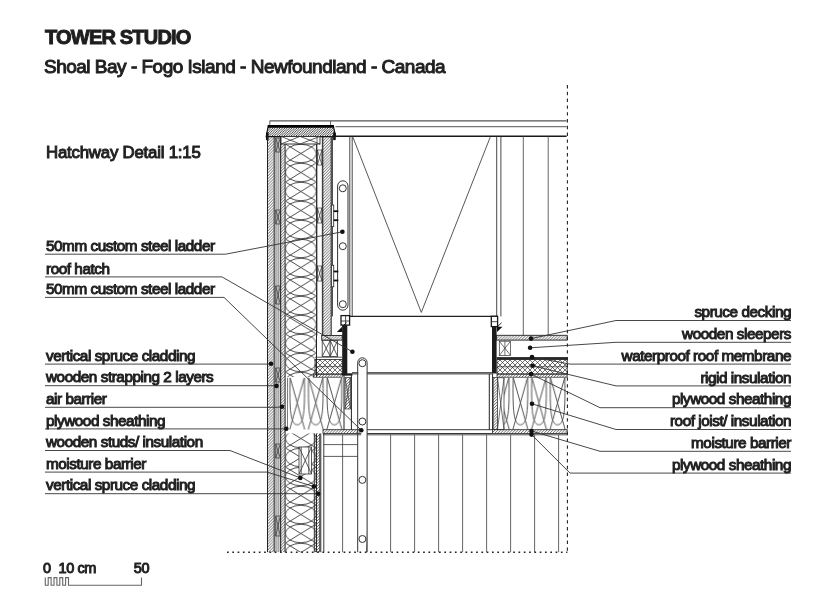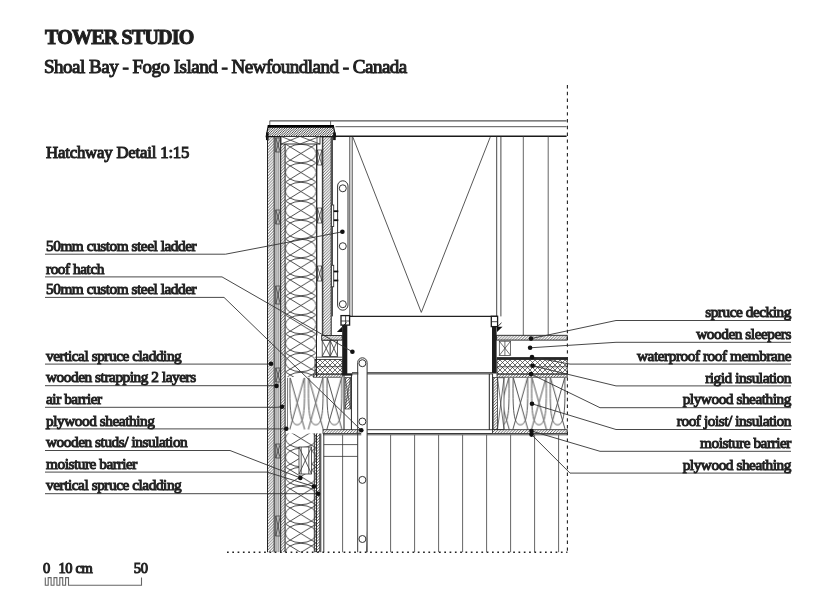--- a/index.html
+++ b/index.html
@@ -1,17 +1,17 @@
 <!DOCTYPE html>
 <html><head>
 <meta charset="utf-8">
 <style>
 html,body{margin:0;padding:0;background:#fff;}
 #page{position:relative;width:825px;height:614px;background:#fff;overflow:hidden;
-font-family:Liberation Serif, serif;}
+font-family:Liberation Sans, sans-serif;}
 svg{position:absolute;left:0;top:0;}
 text{fill:#1d1d1d;}
 .lbl{font-size:15.3px;letter-spacing:-0.45px;}
 </style>
 </head>
 <body>
 <div id="page">
 <svg width="825" height="614" viewBox="0 0 825 614">
 <defs>
 <pattern id="h1" patternUnits="userSpaceOnUse" width="2.9" height="2.9">

